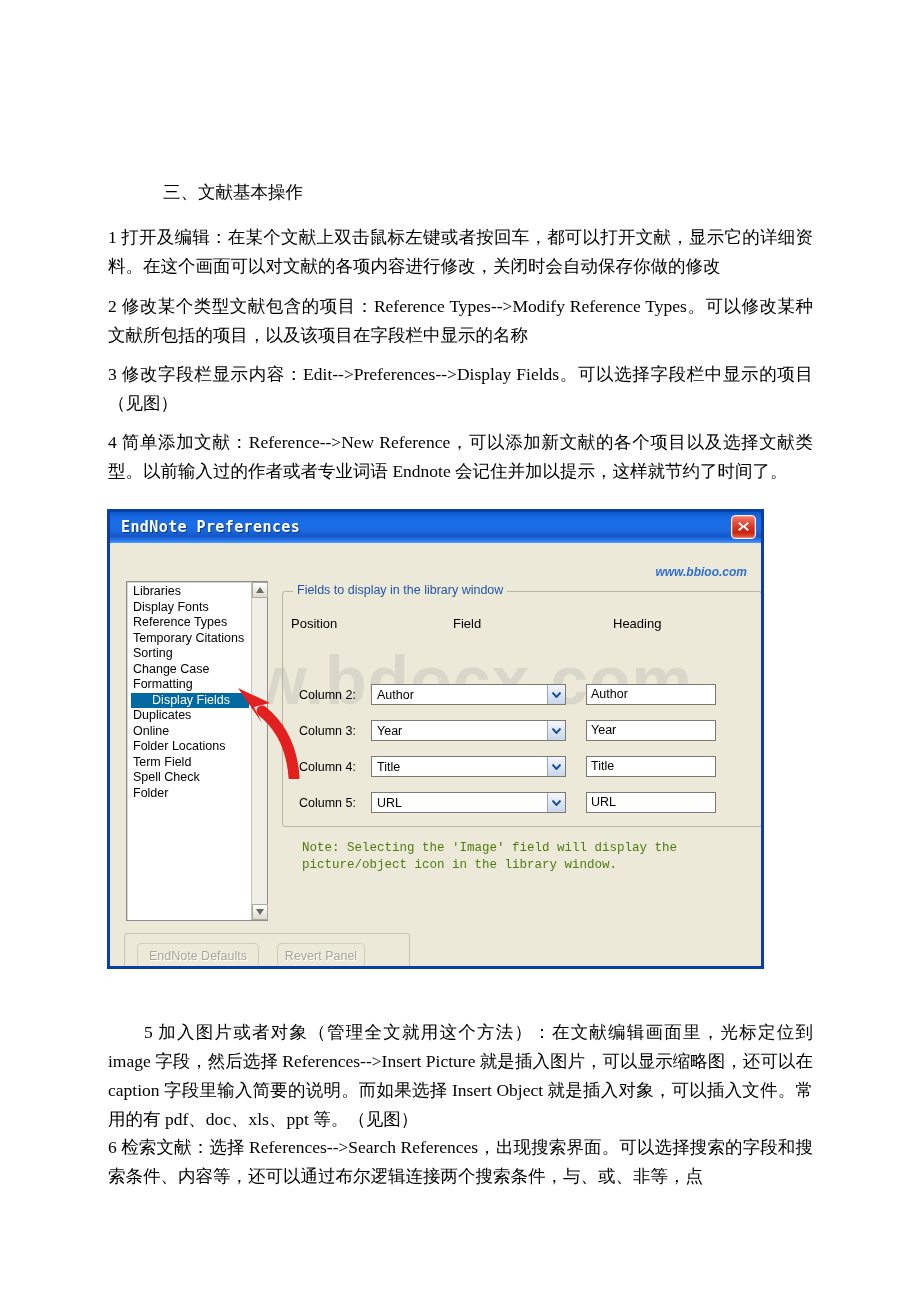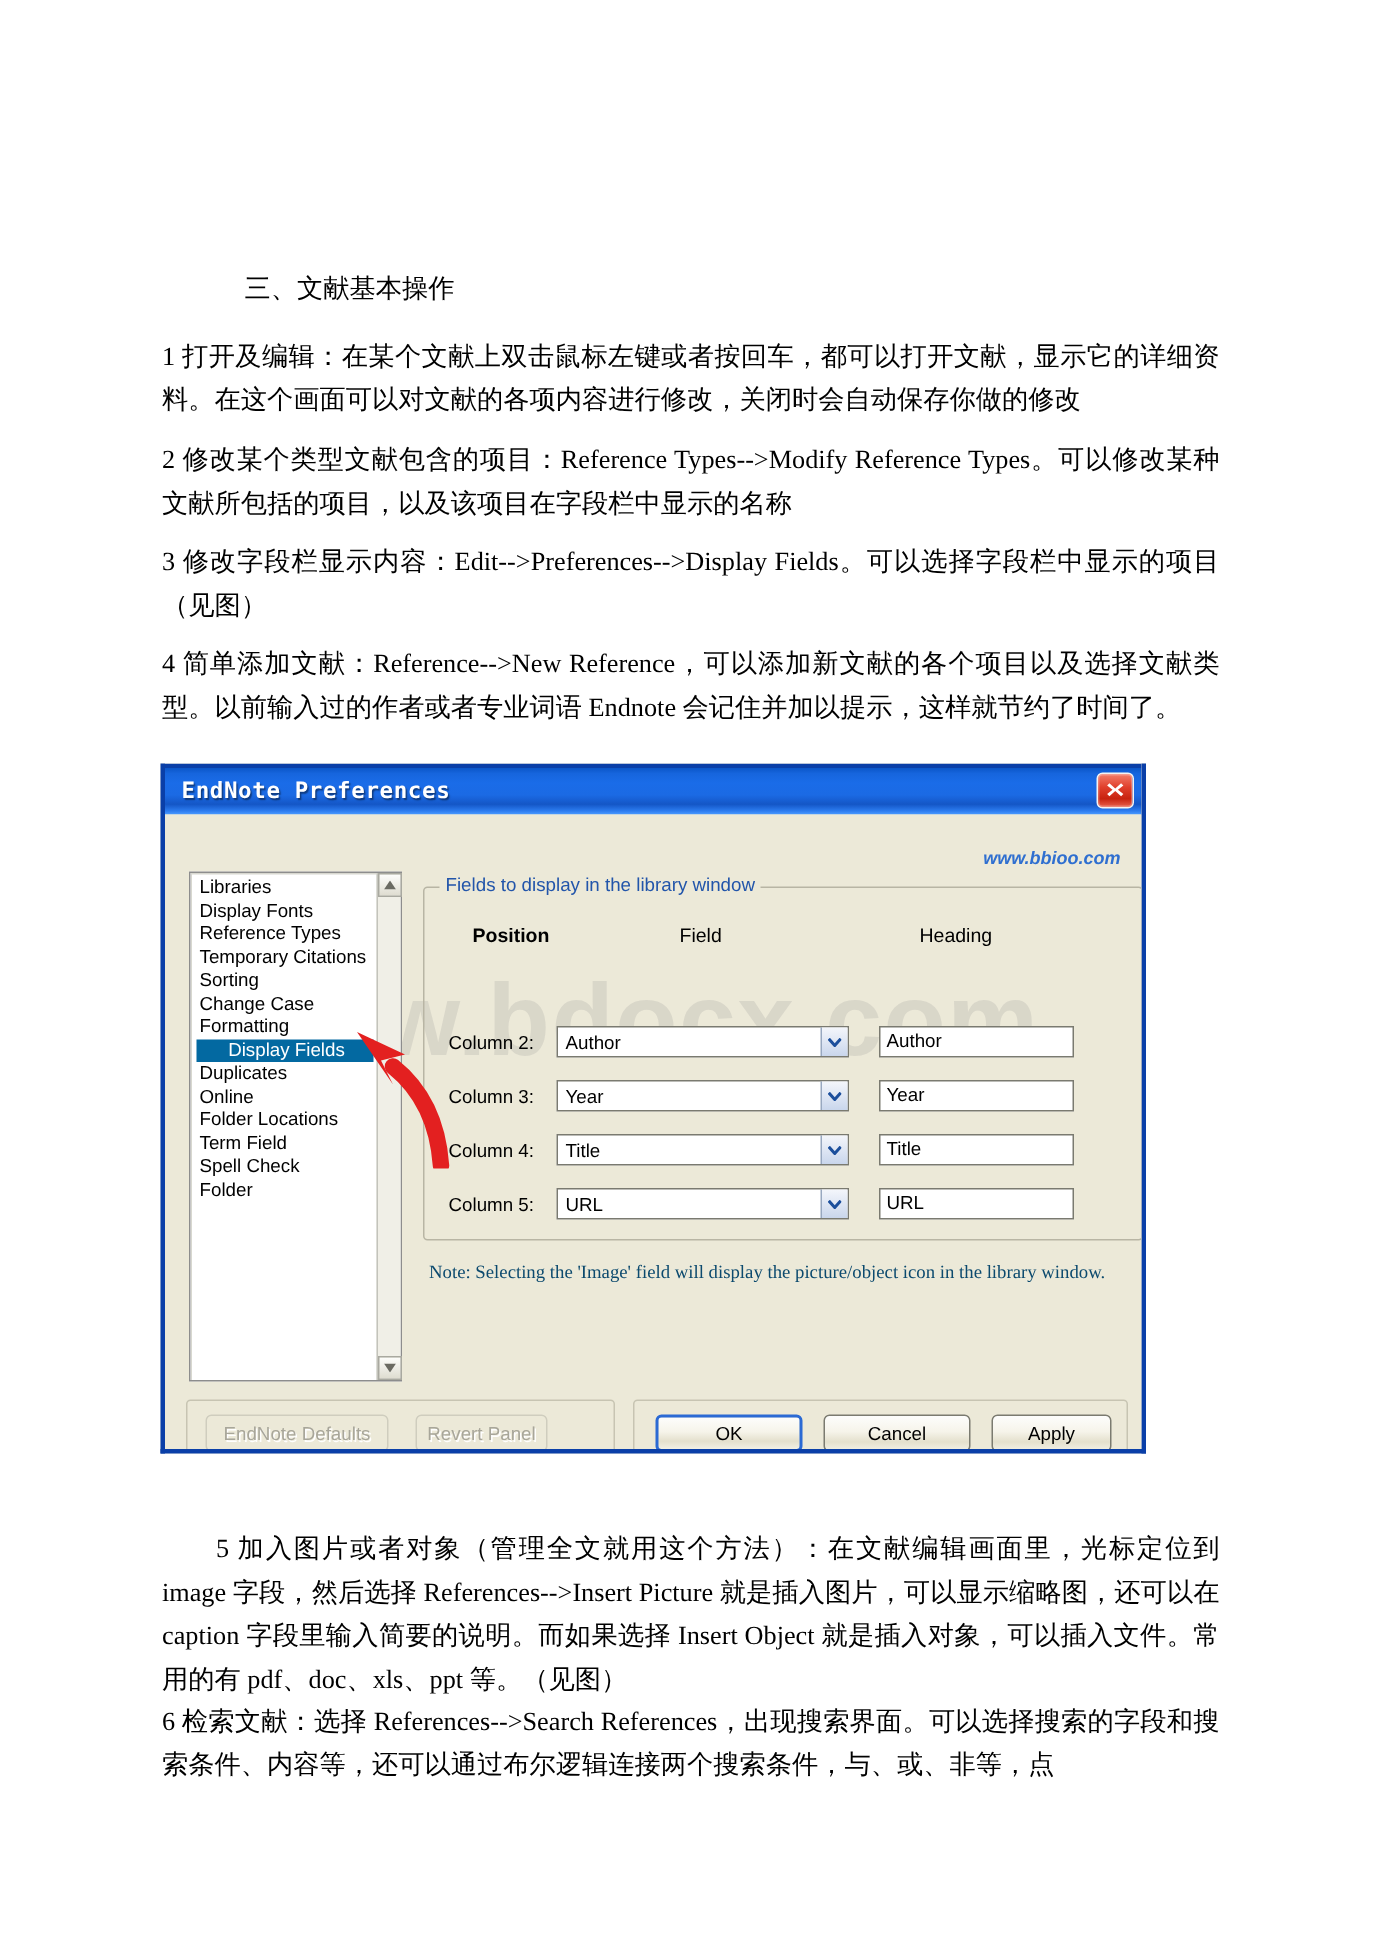--- a/index.html
+++ b/index.html
@@ -209,21 +209,21 @@
     white-space: nowrap;
   }
   .col-head {
     position: absolute;
     font-family: "Liberation Sans", "DejaVu Sans", sans-serif;
     font-size: 13px;
     color: #000;
     top: 24px;
     white-space: nowrap;
   }
-  .ch-position { left: 32px; font-weight: bold; }
+  .ch-position { left: 8px; }
   .ch-field    { left: 170px; }
   .ch-heading  { left: 330px; }
 
   .field-row {
     position: absolute;
     left: 16px;
     width: 430px;
     height: 22px;
   }
   .row-label {
@@ -281,27 +281,27 @@
     white-space: nowrap;
     cursor: text;
   }
   .textbox.disabled {
     background: #ece9d8;
     color: #9a9a90;
   }
 
   .note {
     position: absolute;
-    left: 176px;
+    left: 192px;
     top: 297px;
     width: 452px;
-    font-family: Liberation Serif, serif;
+    font-family: Liberation Mono, monospace;
     font-size: 12.5px;
     line-height: 17px;
-    color: #0c4a6e;
+    color: #4d7c0f;
     z-index: 6;
   }
 
   
   .btnbar {
     position: absolute;
     border: 1px solid #c7c4b2;
     border-radius: 3px;
     box-sizing: border-box;
     z-index: 6;
@@ -481,20 +481,15 @@
       </div>
     </div>
 
     <div class="note">Note: Selecting the 'Image' field will display the picture/object icon in the library window.</div>
 
     <div class="btnbar btnbar-left">
       <div class="xp-btn disabled b-defaults">EndNote Defaults</div>
       <div class="xp-btn disabled b-revert">Revert Panel</div>
     </div>
 
-    <div class="btnbar btnbar-right">
-      <div class="xp-btn default b-ok">OK</div>
-      <div class="xp-btn b-cancel">Cancel</div>
-      <div class="xp-btn b-apply">Apply</div>
-    </div>
 
   </div>
 </div>
 
 </body></html>

